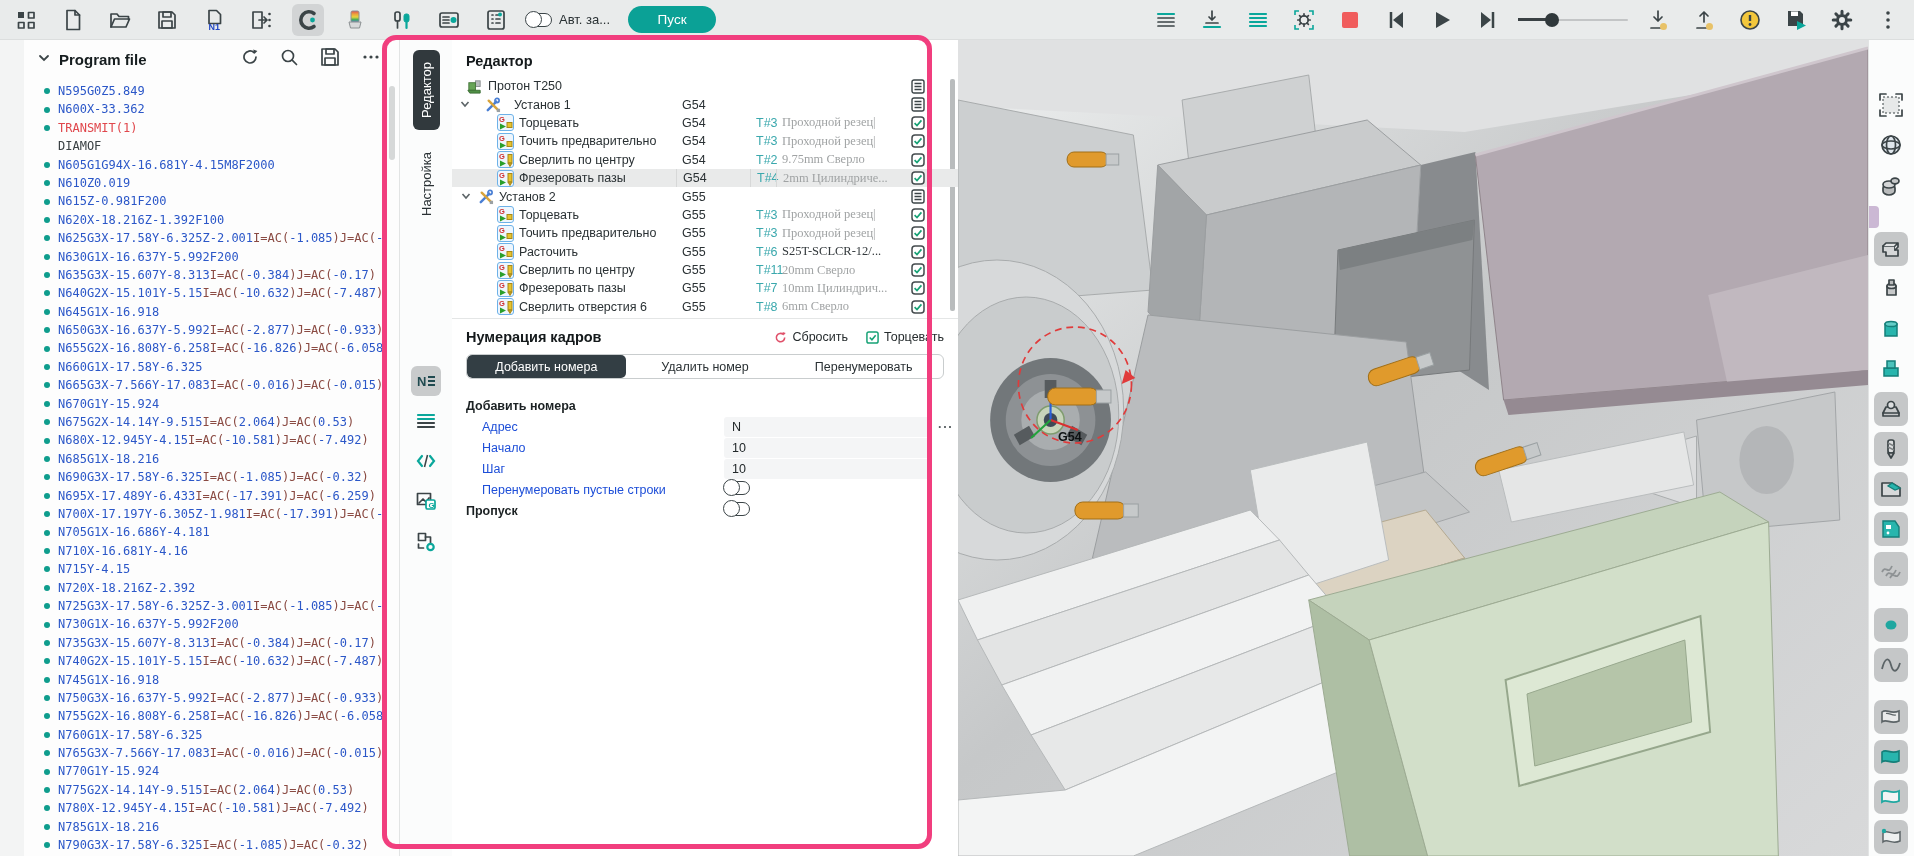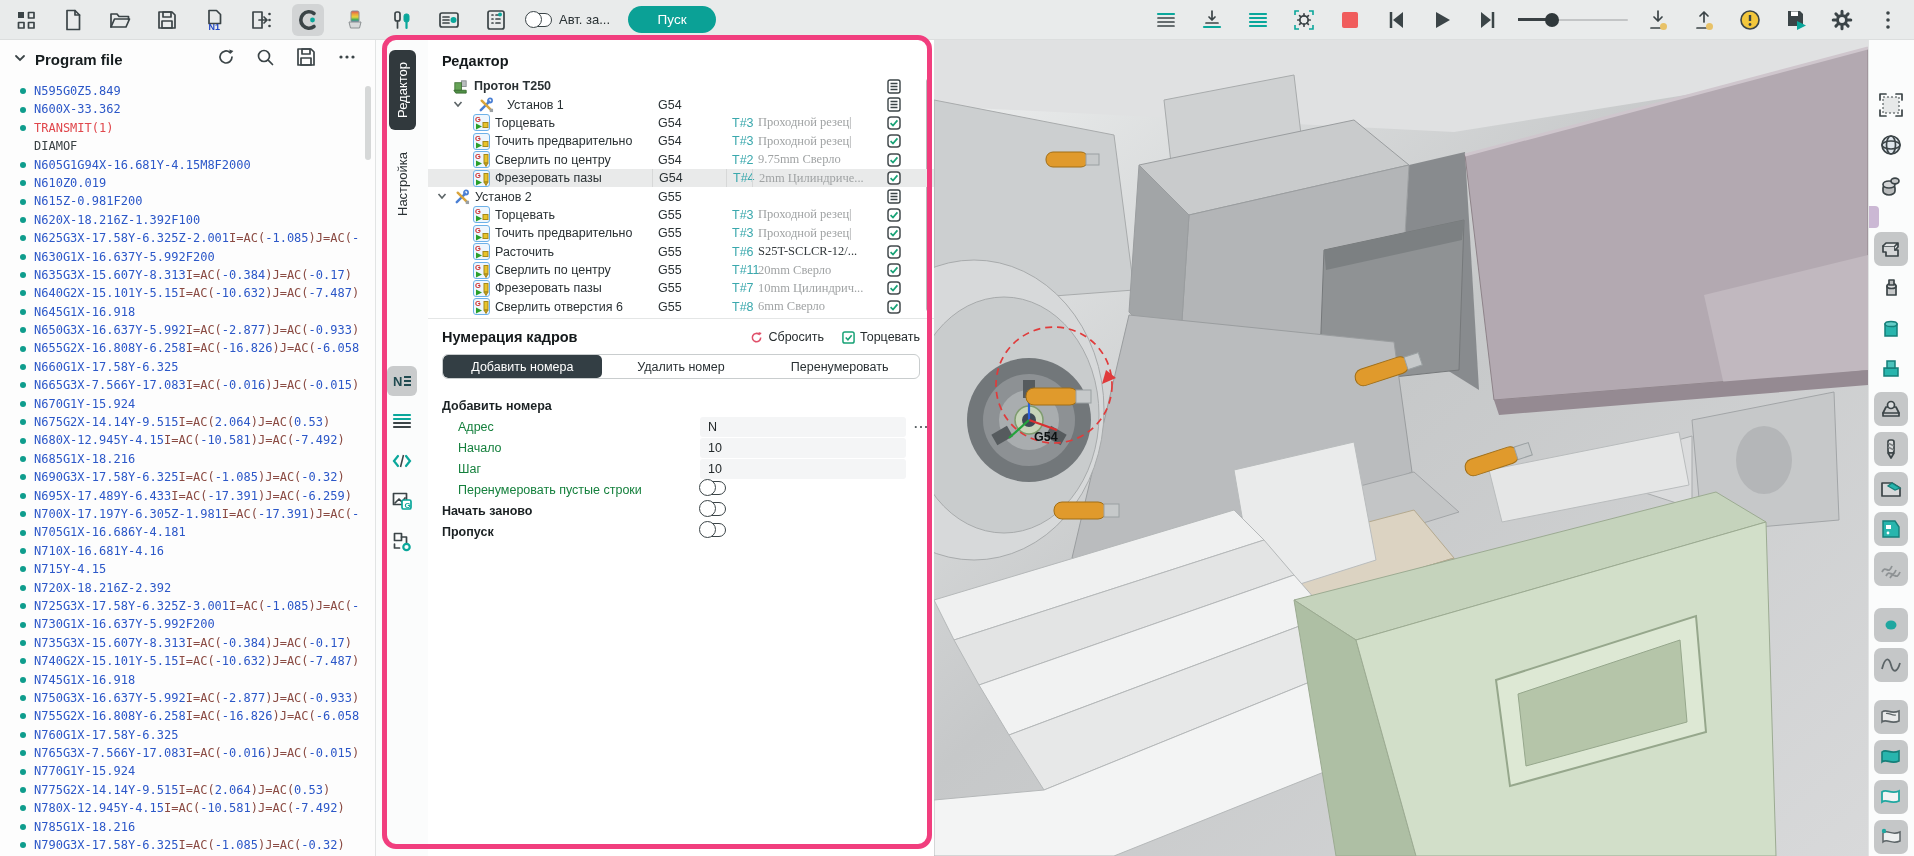--- a/index.html
+++ b/index.html
@@ -26,21 +26,21 @@
   .switch::before{content:"";position:absolute;left:-2px;top:-2.6px;width:15px;height:15px;
     border:1.6px solid var(--ink);border-radius:50%;background:#fff;}
   .run-btn{margin-left:18px;min-width:88px;height:27px;border:none;border-radius:14px;
     background:#0ba196;color:#fff;font-size:13.5px;font-family:inherit;cursor:pointer;}
   .slider{width:110px;height:14px;position:relative;flex:0 0 auto;}
   .slider .tr{position:absolute;top:6px;left:0;right:0;height:2px;background:#c3c5c6;border-radius:1px;}
   .slider .tr::before{content:"";position:absolute;left:0;top:-0.5px;width:32px;height:3px;background:#3a4144;}
   .slider .kn{position:absolute;left:27px;top:0;width:14px;height:14px;border-radius:50%;background:#30383b;}
 
   
-  #main{display:flex;height:816px;background:#f3f4f4;}
+  #main{display:flex;height:816px;background:#f3f4f4;padding-left:24px;}
   
   #program-panel{width:376px;background:#fdfdfd;position:relative;flex:0 0 auto;
     border-right:1px solid var(--panel-border);}
   .pp-header{height:38px;display:flex;align-items:center;padding:0 14px;}
   .pp-title{font-size:15px;font-weight:bold;color:#161d1f;margin-left:9px;flex:0 0 auto;}
   .pp-icons{margin-left:auto;display:flex;align-items:center;gap:19px;padding-right:4px;}
   .pp-code{position:relative;padding:4px 0 0 12px;font-family:"DejaVu Sans Mono",monospace;
     font-size:12px;line-height:18.4px;white-space:pre;overflow:hidden;height:774px;}
   .gline{display:flex;align-items:center;height:18.4px;overflow:hidden;}
   .gdot{width:22px;flex:0 0 auto;display:flex;justify-content:center;}
@@ -82,21 +82,21 @@
   
   .num-header{display:flex;align-items:center;margin:10px 14px 9px 14px;}
   .num-title{font-size:14.5px;font-weight:bold;color:#14191b;}
   .num-actions{margin-left:auto;display:flex;align-items:flex-end;gap:18px;font-size:12.5px;color:#262c2e;}
   .num-act{display:flex;align-items:center;gap:5px;cursor:pointer;}
   .seg-tabs{display:flex;margin:0 14px;height:25px;border:1px solid #c9cdce;border-radius:6px;overflow:hidden;background:#fff;}
   .seg{flex:1;display:flex;align-items:center;justify-content:center;font-size:12.5px;color:#2a3134;cursor:pointer;}
   .seg.sel{background:#333e44;color:#fff;border-radius:5px;}
   .num-form{margin-top:16px;font-size:12.5px;}
   .frow{display:flex;align-items:center;height:21px;position:relative;}
-  .frow .flabel{margin-left:30px;color:#15803d;}
+  .frow .flabel{margin-left:30px;color:#1d4ed8;}
   .frow.bold .flabel{margin-left:14px;font-weight:bold;color:#1b2123;}
   .frow.title .flabel{margin-left:14px;font-weight:bold;color:#1b2123;}
   .fval{position:absolute;left:272px;width:206px;height:20px;background:#f4f5f6;border-radius:3px;
     display:flex;align-items:center;padding-left:8px;color:#22282a;}
   .ftoggle{position:absolute;left:272px;}
   .fmore{position:absolute;left:486px;color:#565d60;letter-spacing:1px;font-weight:bold;cursor:pointer;}
 
   
   .pink-outline{position:absolute;left:382px;top:35px;width:550px;height:814px;
     border:5px solid var(--pink);border-radius:14px;z-index:60;pointer-events:none;}
@@ -385,37 +385,37 @@
                 <circle cx="15.5" cy="17" r="3.2" stroke="#0aa79b" stroke-width="2.2" stroke-linecap="round" fill="none"></circle>
               </svg>
             </div>
           </div>
       </div>
       <div id="editor-panel">
         <div class="ed-title">Редактор</div>
         <div id="op-tree">
           <div class="tree-scroll"></div>
         <div class="trow">
-              <span class="t-name" style="left: 24px; font-weight: bold;">
+              <span class="t-name" style="left: 14px;">
                 <svg width="17" height="17" viewBox="0 0 18 18">
                   <rect x="10" y="3" width="5" height="6" fill="#b9bdbe" stroke="#8b9092"></rect>
                   <rect x="3" y="5" width="7" height="8" fill="#67a457" stroke="#47763c"></rect>
                   <path d="M2,13 h13 v3 H4 z" fill="#4f8f45" stroke="#3c6e34"></path>
                 </svg>
                 <span>Протон Т250</span>
               </span>
               <span class="t-end">
                 <svg width="14" height="15" viewBox="0 0 14 15">
                   <rect x="1" y="1" width="12" height="13" rx="2" fill="#fff" stroke="#3b4447" stroke-width="1.4"></rect>
                   <path d="M3.5,4.5 h7 M3.5,7.5 h7 M3.5,10.5 h7" stroke="#3b4447" stroke-width="1.3"></path>
                 </svg>
               </span>
             </div>
             <div class="trow">
-              <span class="t-name" style="left: 24px; gap: 13px;">
+              <span class="t-name" style="left: 7px; gap: 13px;">
                 <span class="t-chev"><svg width="10" height="10" viewBox="0 0 10 10">
                     <polyline points="1.5,3 5,7 8.5,3" fill="none" stroke="#5c6467" stroke-width="1.6"></polyline>
                   </svg></span>
                 <svg width="17" height="17" viewBox="0 0 18 18">
                   <line x1="4" y1="15" x2="13" y2="6" stroke="#4a7fd4" stroke-width="2.6" stroke-linecap="round"></line>
                   <circle cx="13.8" cy="4.8" r="2.2" fill="none" stroke="#4a7fd4" stroke-width="1.8"></circle>
                   <line x1="5" y1="5" x2="15" y2="15" stroke="#d9a43c" stroke-width="2.6" stroke-linecap="round"></line>
                   <rect x="13.5" y="13.5" width="3.5" height="3.5" fill="#9aa0a3"></rect>
                 </svg>
                 <span>Установ 1</span>
@@ -692,24 +692,20 @@
             <div class="frow">
               <span class="flabel">Начало</span>
               <span class="fval">10</span>
             </div>
             <div class="frow">
               <span class="flabel">Шаг</span>
               <span class="fval">10</span>
             </div>
             <div class="frow">
               <span class="flabel">Перенумеровать пустые строки</span>
-              <span class="ftoggle"><span class="switch"></span></span>
-            </div>
-            <div class="frow bold">
-              <span class="flabel">Начать заново</span>
               <span class="ftoggle"><span class="switch"></span></span>
             </div>
             <div class="frow bold">
               <span class="flabel">Пропуск</span>
               <span class="ftoggle"><span class="switch"></span></span>
             </div>
           </div>
       </div>
     </div>
 

